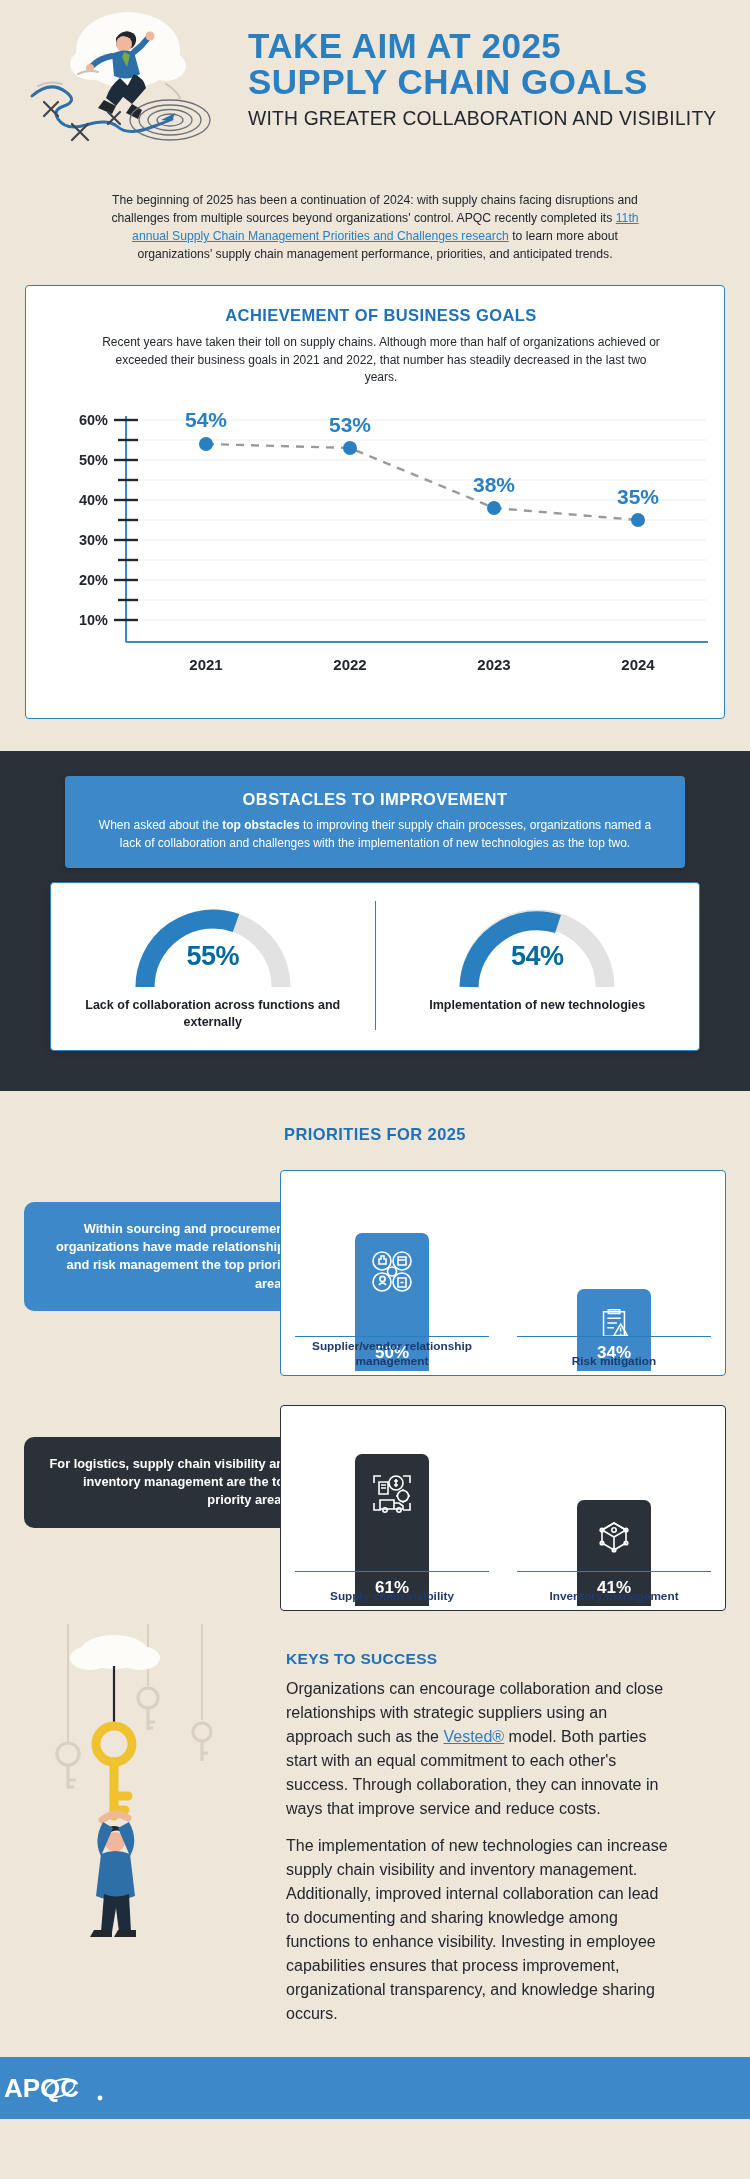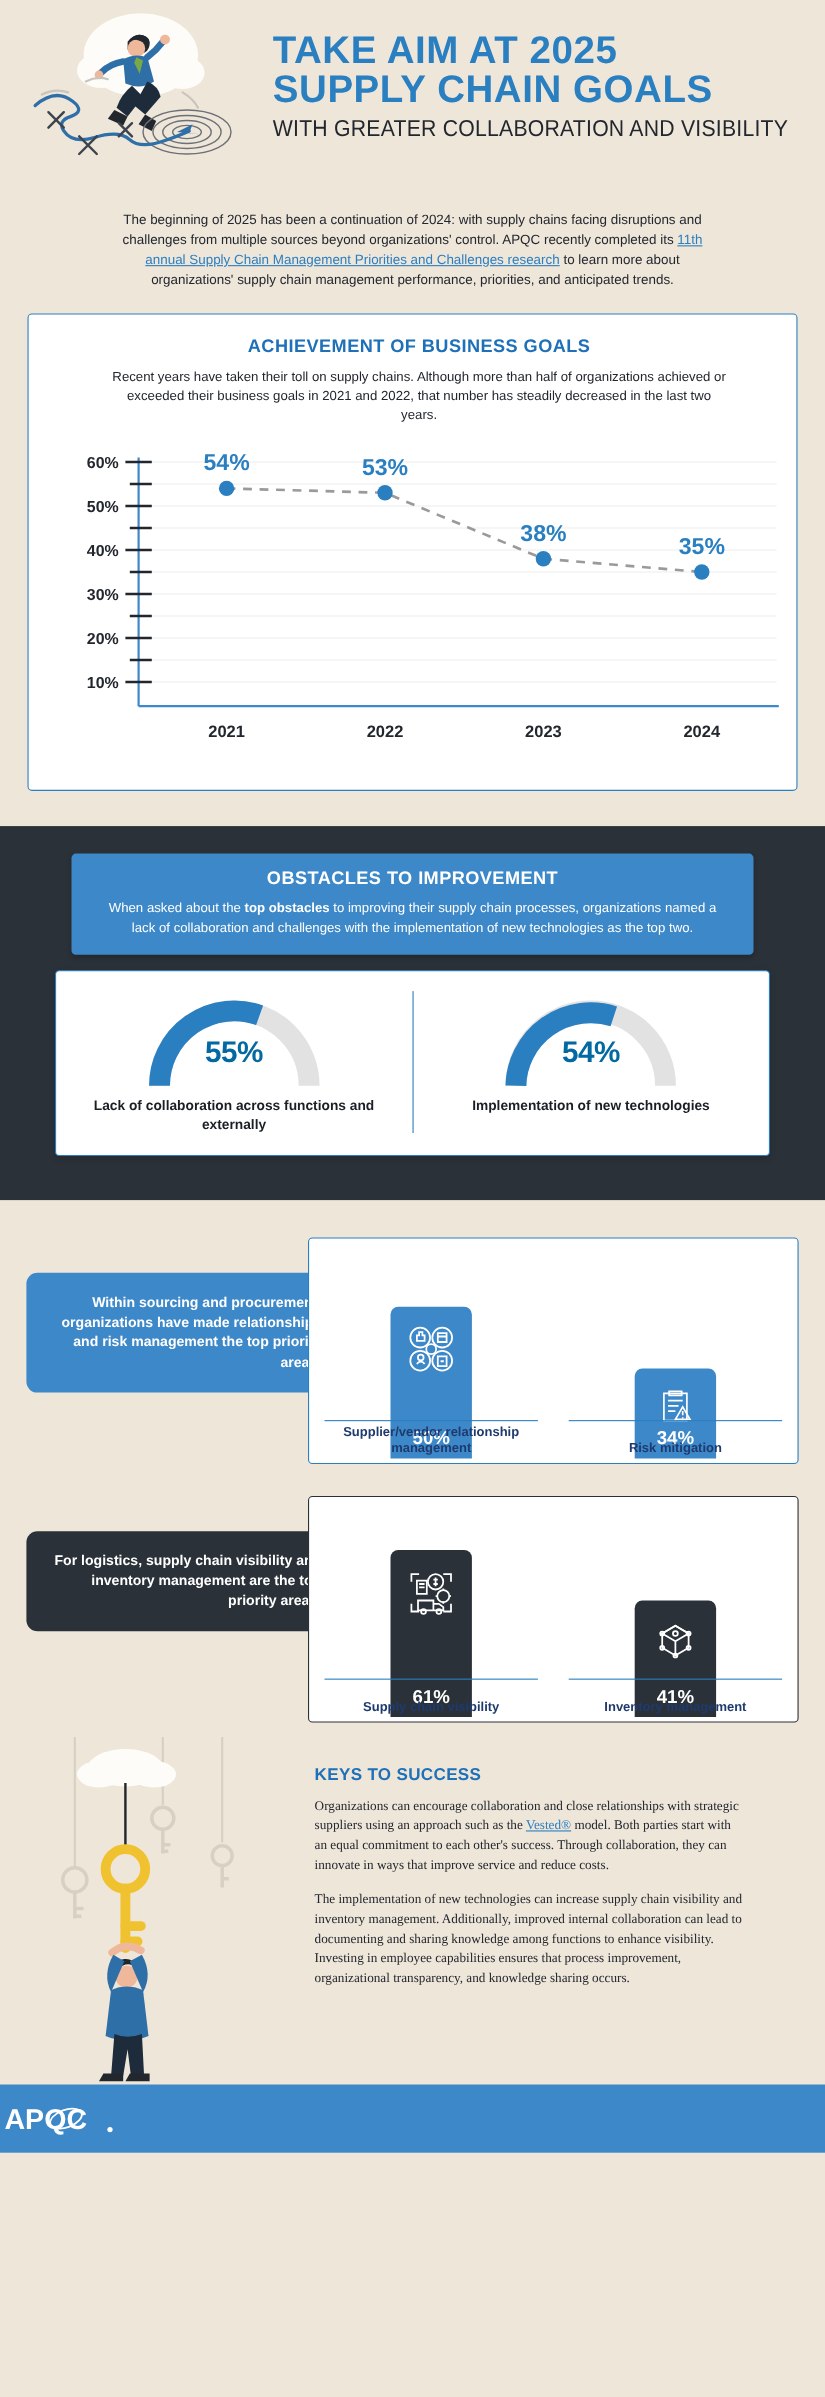--- a/index.html
+++ b/index.html
@@ -254,25 +254,24 @@
     padding-right: 20px;
   }
   .keys-title {
     color: #1e70b8;
     font-size: 15.5px;
     font-weight: bold;
     letter-spacing: .3px;
     margin-bottom: 9px;
   }
   .keys-p {
-    font-size: 12px;
+    font-size: 16px;
     line-height: 1.5;
     color: #22272e;
     margin-bottom: 13px;
-    font-family: Liberation Serif, serif;
   }
 
   
   .footer {
     background: #3d88c8;
     height: 62px;
     display: flex;
     align-items: center;
   }
   .footer-logo { display: block; }
@@ -435,20 +434,21 @@
             <path d="M22 86 A68 68 0 0 1 111 23" fill="none" stroke="#2a7fc1" stroke-width="19" stroke-linecap="butt"></path>
           </svg>
           <div class="gauge-value">54%</div>
         </div>
         <div class="gauge-label">Implementation of new technologies</div>
       </div>
     </div>
   </div>
 
   <div class="priorities-head">
+    <div class="section-title">PRIORITIES FOR 2025</div>
   </div>
 
   <div class="prio-block">
     <div class="callout blue">Within sourcing and procurement, organizations have made relationships and risk management the top priority areas.</div>
     <div class="bar-card">
       <div class="bar-col">
         <div class="bar blue" style="height:138px">
           <svg class="bar-icon" width="46" height="46" viewBox="0 0 46 46">
             <g fill="none" stroke="#ffffff" stroke-width="1.6">
               <circle cx="13" cy="12" r="9"></circle>

